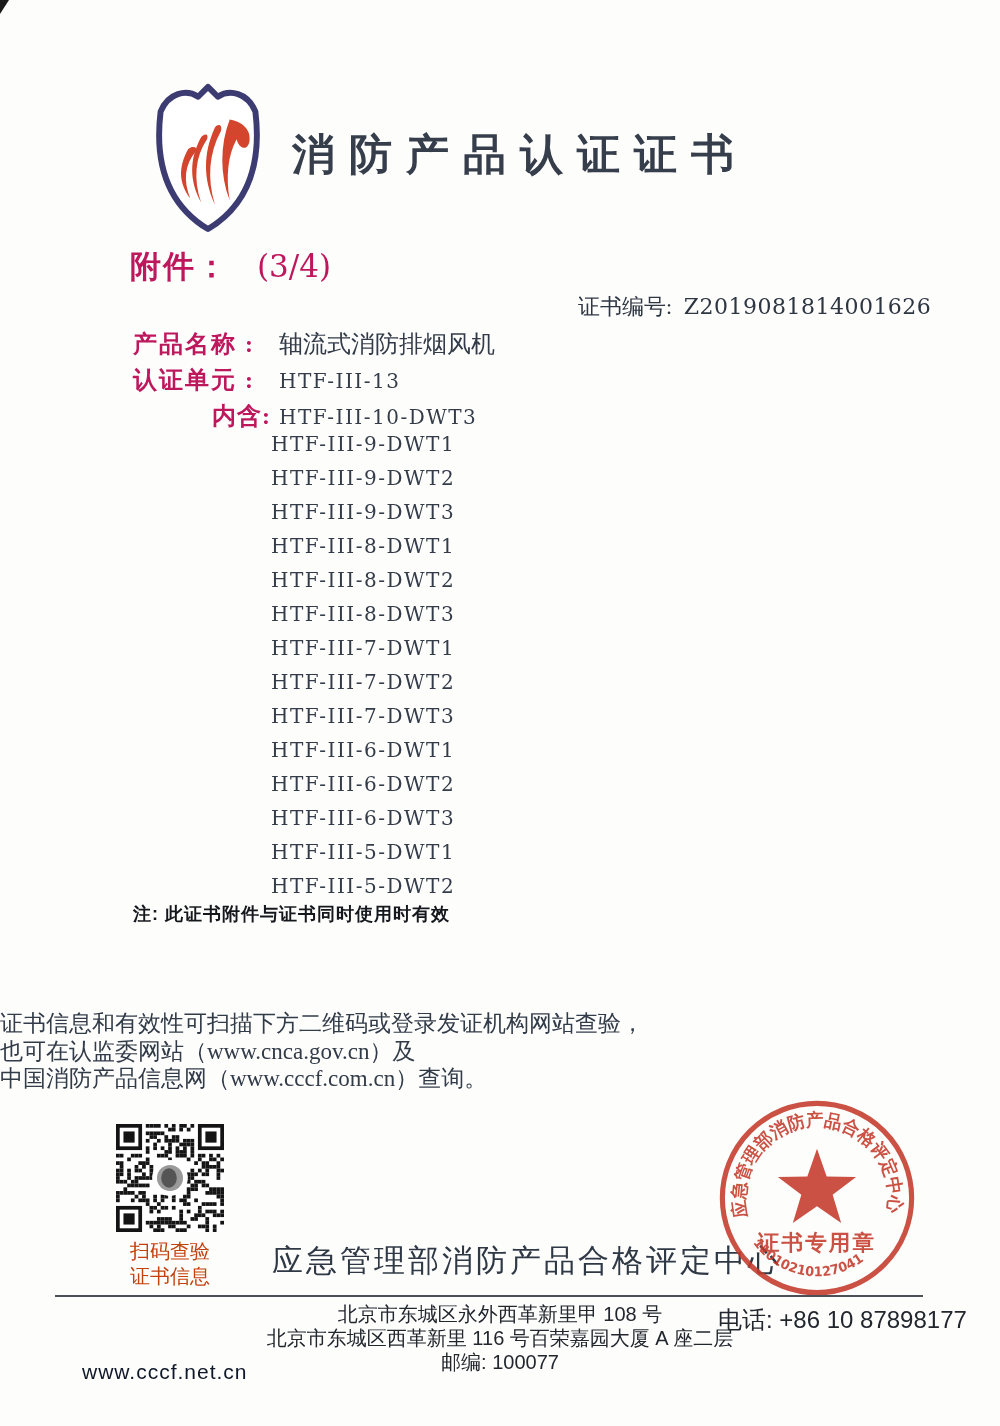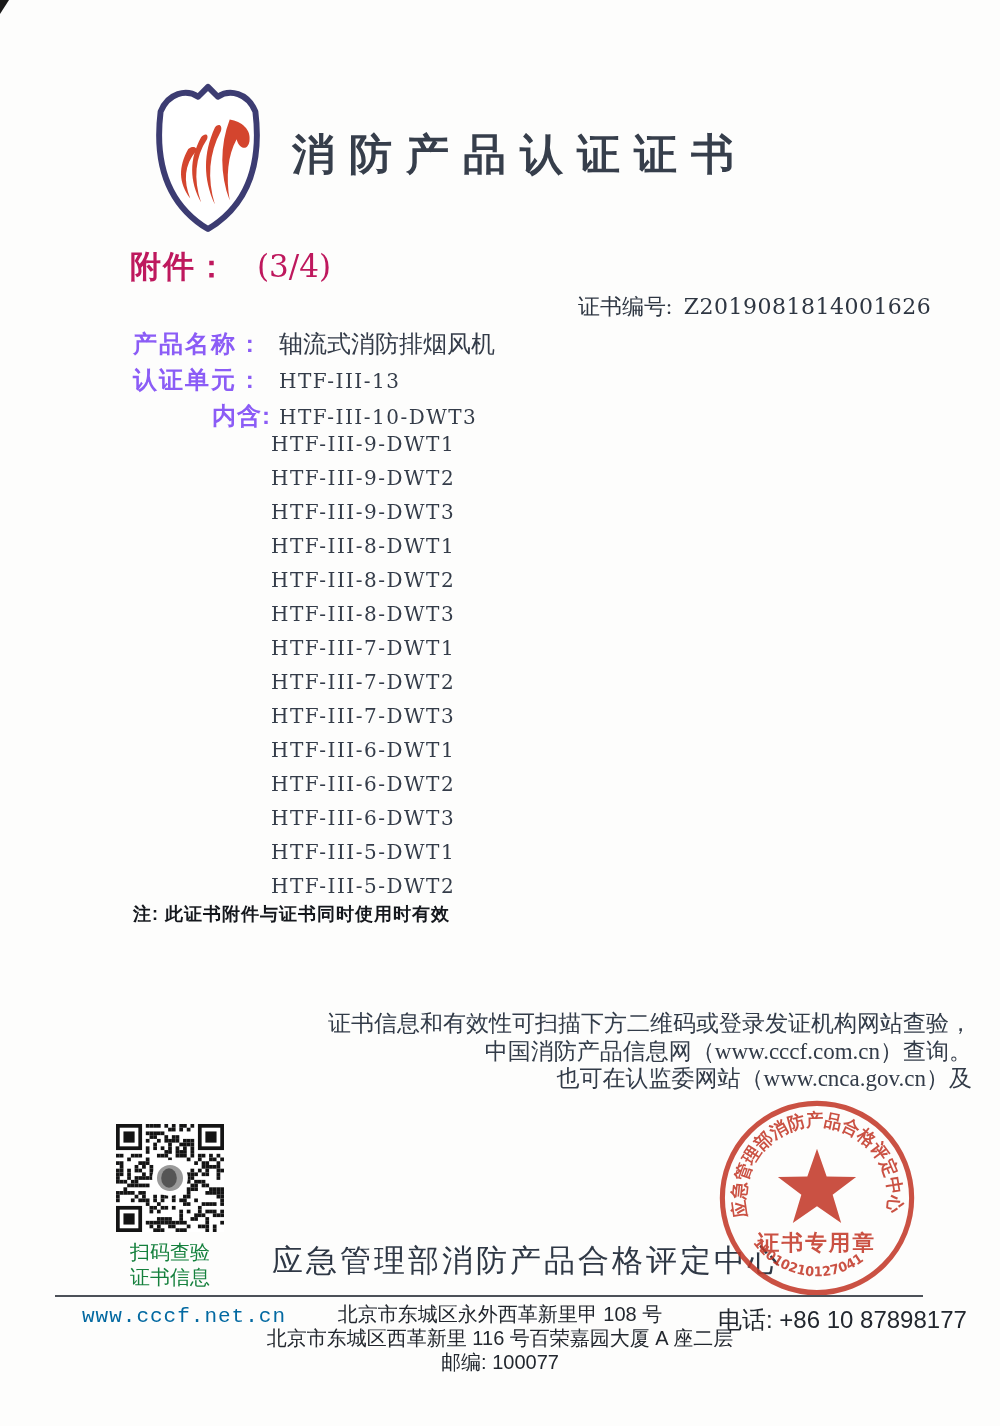--- a/index.html
+++ b/index.html
@@ -31,57 +31,57 @@
   .attachment .att-label{letter-spacing:2px;font-weight:600;}
   .attachment .att-num{margin-left:28px;font-family:"DejaVu Serif",serif;}
   .cert-no{
     position:absolute;left:578px;top:292px;
     font-size:22px;color:#2e3642;font-family:"Liberation Serif",serif;
   }
   .cert-no .cn-value{font-family:"DejaVu Serif",serif;margin-left:6px;letter-spacing:0.5px;}
   .fields{position:absolute;left:133px;top:328px;}
   .field-row{display:flex;align-items:baseline;height:36px;}
   .field-label{
-    width:138px;font-size:24px;font-weight:700;color:#8b5cf6;
-    letter-spacing:2px;font-family:Liberation Sans, sans-serif;
+    width:138px;font-size:24px;font-weight:700;color:#be185d;
+    letter-spacing:2px;font-family:Liberation Serif, serif;
   }
   .field-label.right{text-align:right;letter-spacing:1px;}
   .field-value{
     margin-left:8px;font-size:24px;color:#333b48;
     font-family:"Liberation Serif",serif;
   }
   .model-text{font-family:"DejaVu Serif",serif;font-size:20px;letter-spacing:1.5px;color:#343c49;}
   .model-list{position:absolute;left:271px;top:427px;}
   .model-item{height:34px;line-height:34px;}
   .note{
     position:absolute;left:133px;top:902px;
     font-size:18px;font-weight:700;color:#14171c;letter-spacing:1px;
     font-family:"Liberation Sans",sans-serif;
   }
   .verify{
-    position:absolute;left:0;top:1010px;width:972px;text-align:right;
+    position:absolute;left:0;top:1010px;width:972px;text-align:left;
     font-size:23px;line-height:27.5px;color:#323b48;
     font-family:"Liberation Serif",serif;
   }
   .qr-block{position:absolute;left:104px;top:1124px;width:132px;text-align:center;}
   .qr-code{display:inline-block;width:108px;height:108px;}
-  .qr-caption{margin-top:4px;font-size:20px;line-height:25px;color:#15803d;font-family:Liberation Serif, serif;}
+  .qr-caption{margin-top:4px;font-size:20px;line-height:25px;color:#c2410c;font-family:Liberation Mono, monospace;}
   .issuer{
     position:absolute;left:272px;top:1240px;
     font-size:31px;letter-spacing:3px;color:#2f3845;
     font-family:"Liberation Serif",serif;
   }
   .stamp{position:absolute;left:712px;top:1090px;width:210px;height:216px;opacity:0.88;}
   .footer-line{
     position:absolute;left:55px;top:1295px;width:868px;height:0;
     border-top:2px solid #4c5158;
   }
   .footer-web{
-    position:absolute;left:82px;top:1305px;
-    font-size:21px;color:#0369a1;font-family:Liberation Mono, monospace;letter-spacing:1px;
+    position:absolute;left:82px;top:1360px;
+    font-size:21px;color:#0f172a;font-family:Liberation Sans, sans-serif;letter-spacing:1px;
   }
   .footer-center{
     position:absolute;left:200px;top:1302px;width:600px;text-align:center;
     font-size:20px;line-height:24px;color:#22272e;
     font-family:"Liberation Sans",sans-serif;
   }
   .footer-phone{
     position:absolute;left:718px;top:1304px;
     font-size:24px;color:#22272e;font-family:"Liberation Sans",sans-serif;
   }
@@ -144,22 +144,22 @@
       <div class="model-item">HTF-III-6-DWT2</div>
       <div class="model-item">HTF-III-6-DWT3</div>
       <div class="model-item">HTF-III-5-DWT1</div>
       <div class="model-item">HTF-III-5-DWT2</div>
     </div>
 
   <div class="note">注: 此证书附件与证书同时使用时有效</div>
 
   <div class="verify">
       <div>证书信息和有效性可扫描下方二维码或登录发证机构网站查验，</div>
+      <div>也可在认监委网站（www.cnca.gov.cn）及</div>
       <div>中国消防产品信息网（www.cccf.com.cn）查询。</div>
-      <div>也可在认监委网站（www.cnca.gov.cn）及</div>
     </div>
 
   <div class="qr-block">
     <div class="qr-code"><svg width="108" height="108" viewBox="0 0 107.88000000000001 107.88000000000001">
           <rect width="107.88000000000001" height="107.88000000000001" fill="#fff"></rect>
           <g fill="#141414">
             <rect x="29.76" y="0.00" width="3.72" height="3.72"></rect>
             <rect x="33.48" y="0.00" width="3.72" height="3.72"></rect>
             <rect x="37.20" y="0.00" width="3.72" height="3.72"></rect>
             <rect x="40.92" y="0.00" width="3.72" height="3.72"></rect>

